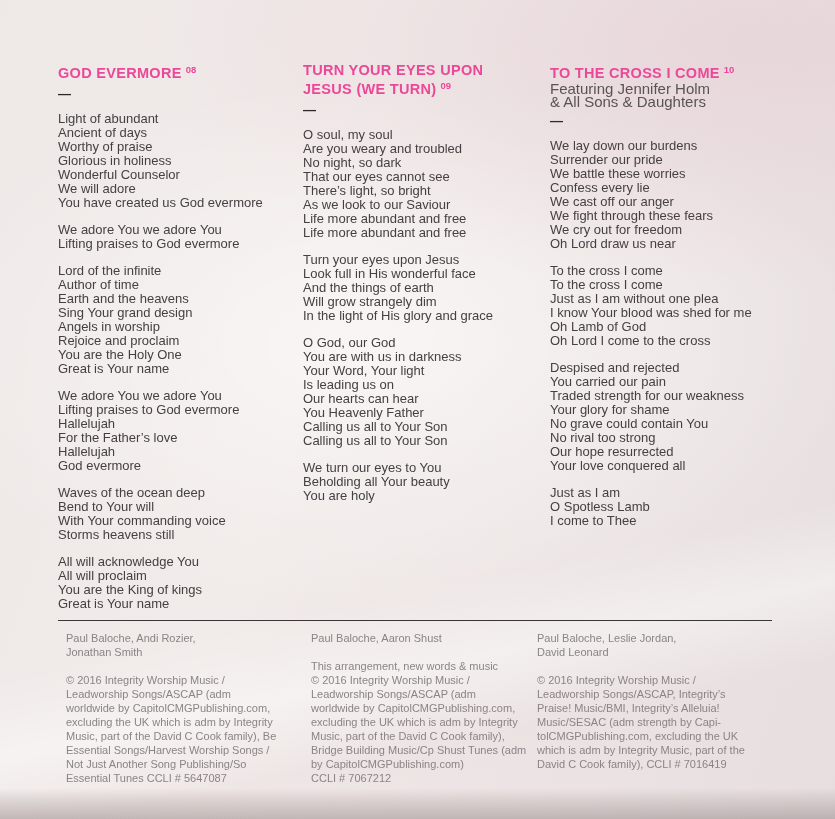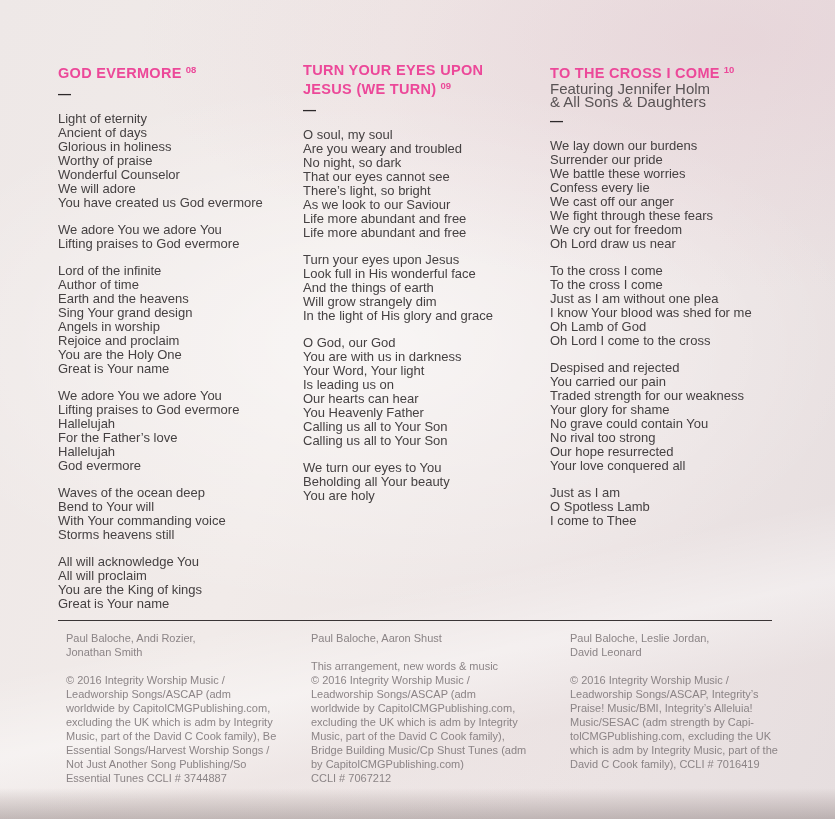--- a/index.html
+++ b/index.html
@@ -31,36 +31,36 @@
 
   .line { font-size: 13px; line-height: 14px; color: #454142; white-space: nowrap; }
   .stanza { margin-bottom: 13px; }
   #song-col-0 .stanzas .stanza:nth-child(5) { }
 
   .rule { position: absolute; left: 58px; top: 620px; width: 714px; height: 1px; background: #3a3536; }
 
   .credit-col { position: absolute; top: 631px; width: 252px; margin-left: 8px; }
   #credit-col-0 { left: 58px; }
   #credit-col-1 { left: 303px; }
-  #credit-col-2 { left: 562px; }
+  #credit-col-2 { left: 529px; }
   .credit-line { font-size: 11px; line-height: 14px; color: #8b8486; white-space: nowrap; }
   .writers-block { margin-bottom: 14px; }
 </style>
 </head>
 <body>
 
 <section class="song-col" id="song-col-0">
   <h2 class="title"><span>GOD EVERMORE</span><sup class="tnum">08</sup></h2>
   <div class="dash">—</div>
   <div class="stanzas">
       <div class="stanza">
-        <div class="line">Light of eternity</div>
+        <div class="line">Light of abundant</div>
         <div class="line">Ancient of days</div>
+        <div class="line">Worthy of praise</div>
         <div class="line">Glorious in holiness</div>
-        <div class="line">Worthy of praise</div>
         <div class="line">Wonderful Counselor</div>
         <div class="line">We will adore</div>
         <div class="line">You have created us God evermore</div>
       </div>
       <div class="stanza">
         <div class="line">We adore You we adore You</div>
         <div class="line">Lifting praises to God evermore</div>
       </div>
       <div class="stanza">
         <div class="line">Lord of the infinite</div>
@@ -186,21 +186,21 @@
       <div class="credit-line">Jonathan Smith</div>
     </div>
   <div class="copyright-block">
       <div class="credit-line">© 2016 Integrity Worship Music /</div>
       <div class="credit-line">Leadworship Songs/ASCAP (adm</div>
       <div class="credit-line">worldwide by CapitolCMGPublishing.com,</div>
       <div class="credit-line">excluding the UK which is adm by Integrity</div>
       <div class="credit-line">Music, part of the David C Cook family), Be</div>
       <div class="credit-line">Essential Songs/Harvest Worship Songs /</div>
       <div class="credit-line">Not Just Another Song Publishing/So</div>
-      <div class="credit-line">Essential Tunes CCLI # 3744887</div>
+      <div class="credit-line">Essential Tunes CCLI # 5647087</div>
     </div>
 </div>
 <div class="credit-col" id="credit-col-1">
   <div class="writers-block">
       <div class="credit-line">Paul Baloche, Aaron Shust</div>
     </div>
   <div class="copyright-block">
       <div class="credit-line">This arrangement, new words &amp; music</div>
       <div class="credit-line">© 2016 Integrity Worship Music /</div>
       <div class="credit-line">Leadworship Songs/ASCAP (adm</div>

